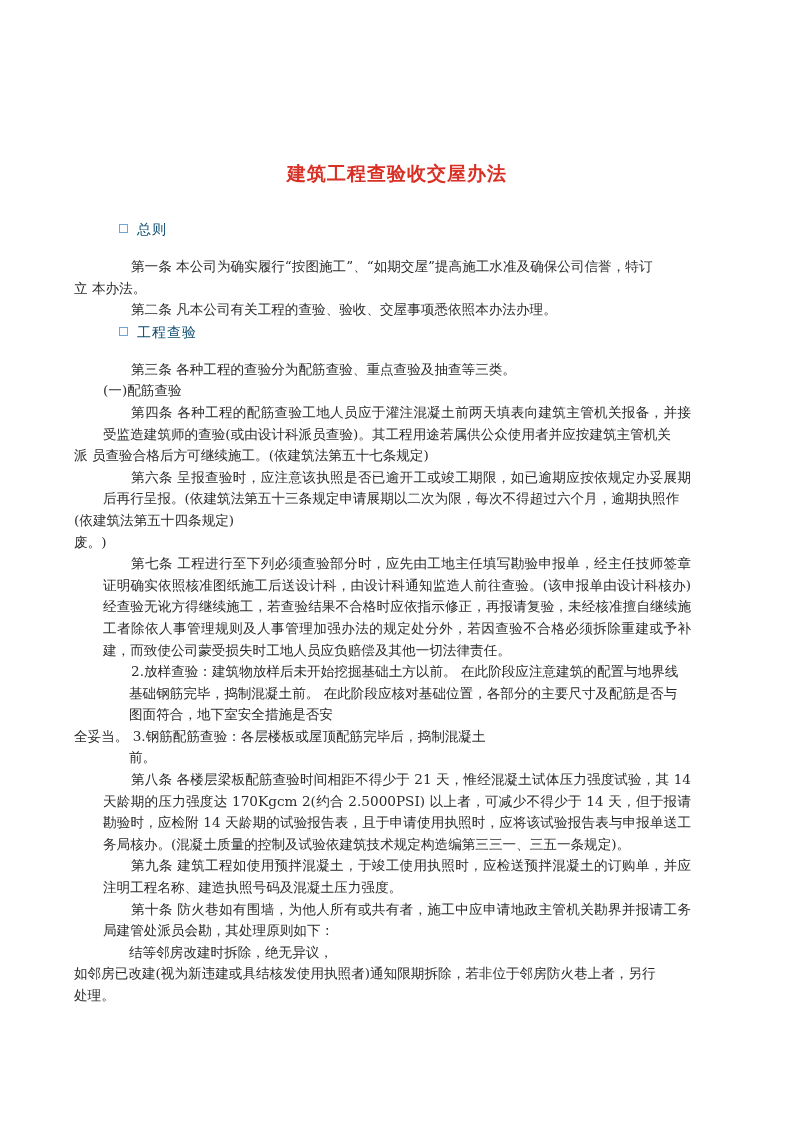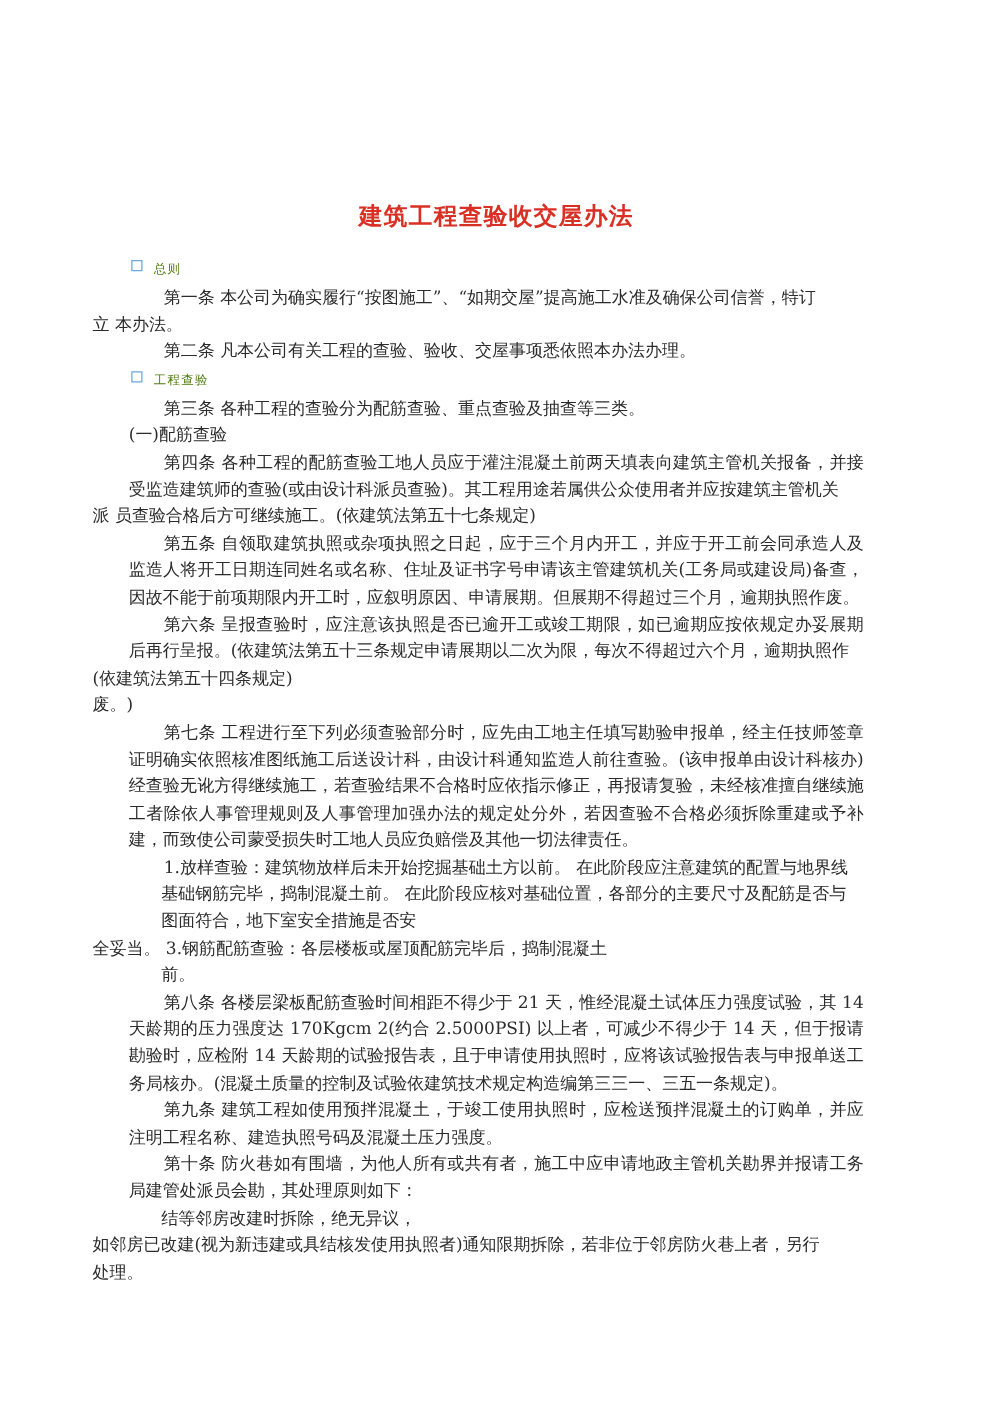--- a/index.html
+++ b/index.html
@@ -35,24 +35,24 @@
     line-height: 26px;
     font-family: "DejaVu Sans", "Liberation Sans", sans-serif;
   }
   .body-col {
     position: absolute;
     left: 74px;
     right: 74px;
     top: 203px;
   }
   .section-head {
-    color: #4d7c0f;
-    font-size: 10px;
+    color: #0c4a6e;
+    font-size: 14px;
     line-height: 21px;
-    margin: 2px;
+    margin: 16px;
     padding-left: 29px;
     letter-spacing: 1px;
     font-family: "DejaVu Serif", "Liberation Serif", serif;
   }
   .section-head .box {
     display: inline-block;
     width: 9px;
     height: 9px;
     border: 1.4px solid #6ba6dd;
     margin-right: 9px;
@@ -108,28 +108,27 @@
     <div class="section-head" style="margin-top:1px;">
       <span class="box"></span><span>工程查验</span>
     </div>
 
     <p class="para ind">第三条 各种工程的查验分为配筋查验、重点查验及抽查等三类。</p>
     <p class="para noind">(一)配筋查验</p>
 
     <p class="para ind">第四条 各种工程的配筋查验工地人员应于灌注混凝土前两天填表向建筑主管机关报备，并接受监造建筑师的查验(或由设计科派员查验)。其工程用途若属供公众使用者并应按建筑主管机关</p>
     <p class="para outdent">派 员查验合格后方可继续施工。(依建筑法第五十七条规定)</p>
 
-    <p class="para ind">第五条 自领取建筑执照或杂项执照之日起，应于三个月内开工，并应于开工前会同承造人及监造人将开工日期连同姓名或名称、住址及证书字号申请该主管建筑机关(工务局或建设局)备查，因故不能于前项期限内开工时，应叙明原因、申请展期。但展期不得超过三个月，逾期执照作废。</p>
     <p class="para ind">第六条 呈报查验时，应注意该执照是否已逾开工或竣工期限，如已逾期应按依规定办妥展期后再行呈报。(依建筑法第五十三条规定申请展期以二次为限，每次不得超过六个月，逾期执照作</p>
 
     <p class="para outdent">(依建筑法第五十四条规定)</p>
     <p class="para outdent">废。)</p>
 
     <p class="para ind">第七条 工程进行至下列必须查验部分时，应先由工地主任填写勘验申报单，经主任技师签章 证明确实依照核准图纸施工后送设计科，由设计科通知监造人前往查验。(该申报单由设计科核办) 经查验无讹方得继续施工，若查验结果不合格时应依指示修正，再报请复验，未经核准擅自继续施 工者除依人事管理规则及人事管理加强办法的规定处分外，若因查验不合格必须拆除重建或予补建，而致使公司蒙受损失时工地人员应负赔偿及其他一切法律责任。</p>
-    <p class="para sub">1.放样查验：建筑物放样后未开始挖掘基础土方以前。 在此阶段应注意建筑的配置与地界线</p>
+    <p class="para sub">2.放样查验：建筑物放样后未开始挖掘基础土方以前。 在此阶段应注意建筑的配置与地界线</p>
     <p class="para sub2">基础钢筋完毕，捣制混凝土前。 在此阶段应核对基础位置，各部分的主要尺寸及配筋是否与</p>
     <p class="para sub2">图面符合，地下室安全措施是否安</p>
     <p class="para outdent">全妥当。 3.钢筋配筋查验：各层楼板或屋顶配筋完毕后，捣制混凝土</p>
     <p class="para sub2">前。</p>
 
     <p class="para ind">第八条 各楼层梁板配筋查验时间相距不得少于 21 天，惟经混凝土试体压力强度试验，其 14 天龄期的压力强度达 170Kgcm  2(约合 2.5000PSI) 以上者，可减少不得少于 14 天，但于报请勘验时，应检附 14 天龄期的试验报告表，且于申请使用执照时，应将该试验报告表与申报单送工务局核办。(混凝土质量的控制及试验依建筑技术规定构造编第三三一、三五一条规定)。</p>
 
     <p class="para ind">第九条 建筑工程如使用预拌混凝土，于竣工使用执照时，应检送预拌混凝土的订购单，并应注明工程名称、建造执照号码及混凝土压力强度。</p>
 
     <p class="para ind">第十条 防火巷如有围墙，为他人所有或共有者，施工中应申请地政主管机关勘界并报请工务局建管处派员会勘，其处理原则如下：</p>

